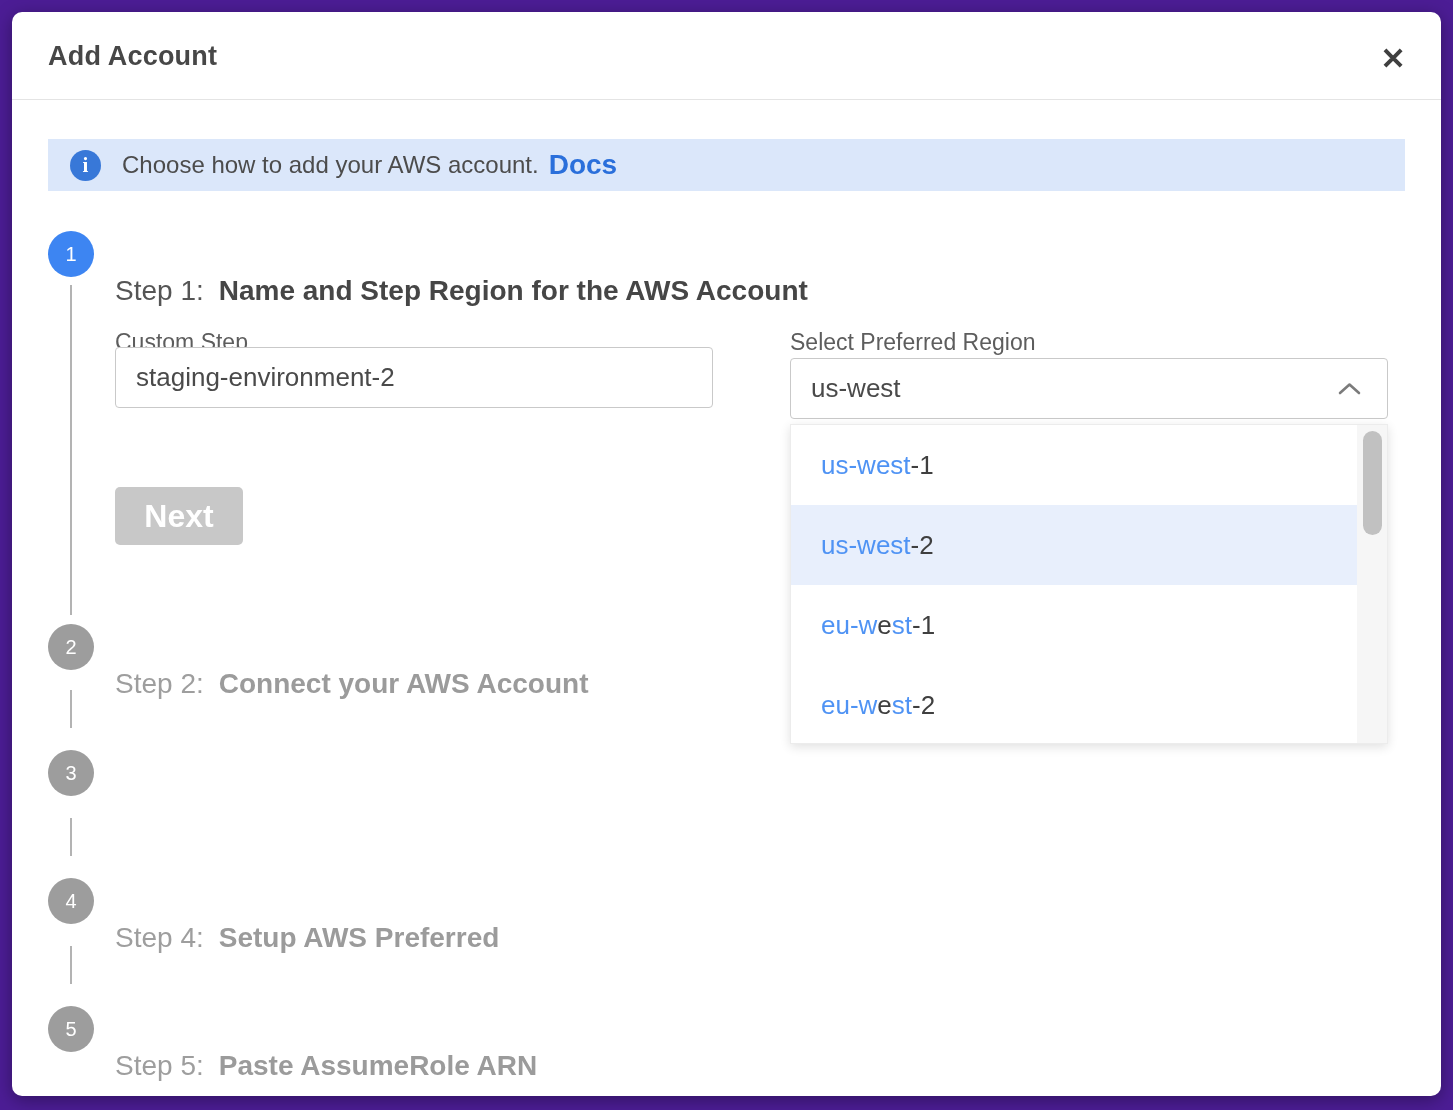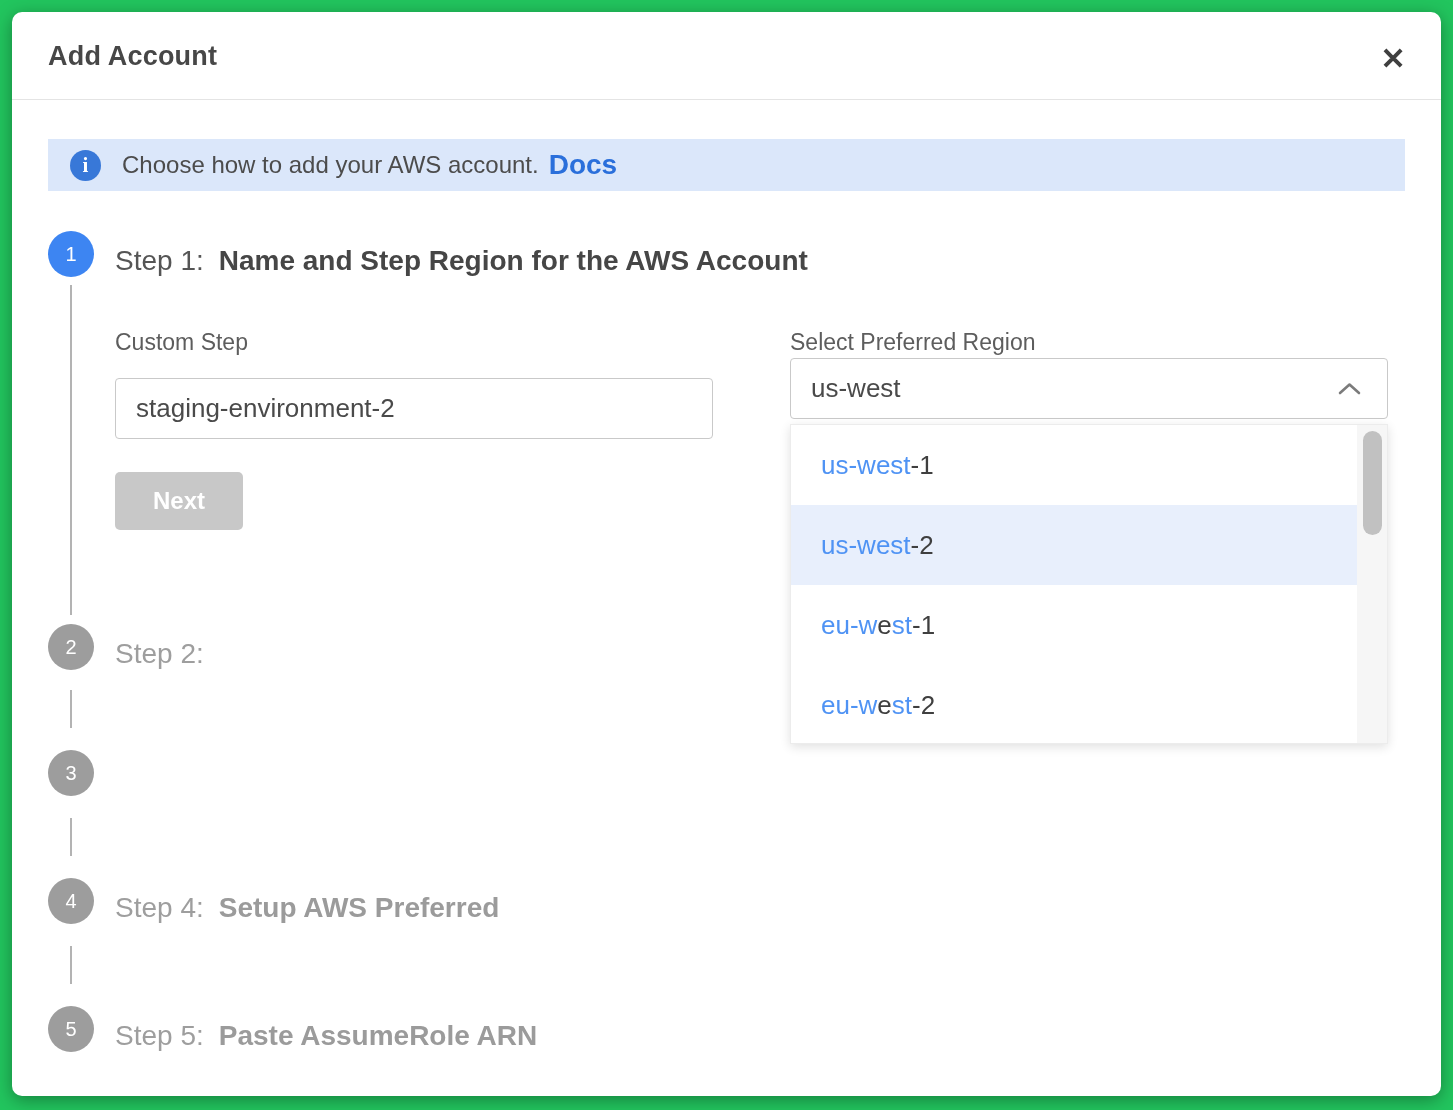--- a/index.html
+++ b/index.html
@@ -2,21 +2,21 @@
 <html><head>
 <meta charset="utf-8">
 <style>
   * { margin: 0; padding: 0; box-sizing: border-box; }
   html, body { width: 1453px; height: 1110px; }
   body { font-family: "Liberation Sans", sans-serif; }
 
   #screen {
     position: relative;
     width: 1453px; height: 1110px;
-    background: #22c55e;
+    background: #4c1d95;
     overflow: hidden;
   }
 
   #modal {
     position: absolute;
     left: 12px; top: 12px;
     width: 1429px; height: 1084px;
     background: #ffffff;
     border-radius: 10px;
     box-shadow: 0 4px 18px rgba(0,0,0,0.35);
@@ -61,39 +61,39 @@
   .step-badge {
     position: absolute; left: 36px;
     width: 46px; height: 46px; border-radius: 50%;
     display: flex; align-items: center; justify-content: center;
     color: #ffffff; font-size: 20px;
   }
   .badge-active { background: #3d85f2; }
   .badge-inactive { background: #9d9d9d; }
   .step-heading {
     position: absolute; left: 103px; height: 46px;
-    display: flex; align-items: flex-end;
-    font-size: 28px; white-space: nowrap;
+    display: flex; align-items: flex-start;
+    font-size: 28px; white-space: nowrap; margin-top: 44px;
   }
   .step-prefix-active { color: #555555; font-weight: 400; }
   .step-title-active  { color: #464646; font-weight: 700; margin-left: 15px; }
   .step-prefix-inactive { color: #9e9e9e; font-weight: 400; }
   .step-title-inactive  { color: #9b9b9b; font-weight: 700; margin-left: 15px; }
 
   .connector {
     position: absolute; left: 58px; width: 2px; background: #b3b3b3;
   }
 
   
   .field-label {
     position: absolute; top: 317px;
     font-size: 23px; color: #5d5d5d;
   }
   .text-input {
-    position: absolute; top: 366px; height: 61px;
+    position: absolute; top: 335px; height: 61px;
     border: 1px solid #c9c9c9; border-radius: 4px;
     background: #ffffff;
     font-family: "Liberation Sans", sans-serif;
     font-size: 26px; color: #4a4a4a;
     padding: 0 20px; outline: none;
   }
   #custom-name-input { left: 103px; width: 598px; }
 
   .combobox {
     position: absolute; left: 778px; top: 346px; width: 598px; height: 61px;
@@ -125,23 +125,23 @@
   .dropdown-scrolltrack {
     position: absolute; right: 0; top: 0; bottom: 0; width: 30px;
     background: #f6f6f6;
   }
   .dropdown-scrollthumb {
     position: absolute; right: 5px; top: 6px; width: 19px; height: 104px;
     border-radius: 10px; background: #c1c1c1; cursor: grab;
   }
 
   .next-btn {
-    position: absolute; left: 103px; top: 460px; width: 128px; height: 58px;
+    position: absolute; left: 103px; top: 475px; width: 128px; height: 58px;
     background: #c8c8c8; border: none; border-radius: 5px;
-    color: #ffffff; font-size: 24px; font-weight: 700;
+    color: #ffffff; font-size: 32px; font-weight: 700;
     font-family: "Liberation Sans", sans-serif;
     cursor: default;
   }
 </style>
 </head>
 <body>
 
 <div id="screen">
   <div id="modal">
 
@@ -204,20 +204,21 @@
       <div class="dropdown-scrolltrack">
         <div class="dropdown-scrollthumb"></div>
       </div>
     </div>
 
     <button class="next-btn">Next</button>
 
     <div class="step-badge badge-inactive" style="top:612px;">2</div>
     <div class="step-heading" style="top:612px;">
       <span class="step-prefix-inactive">Step 2:</span>
+      <span class="step-title-inactive">Connect your AWS Account</span>
     </div>
     <div class="connector" style="top:678px; height:38px;"></div>
 
     <div class="step-badge badge-inactive" style="top:738px;">3</div>
     <div class="connector" style="top:806px; height:38px;"></div>
 
     <div class="step-badge badge-inactive" style="top:866px;">4</div>
     <div class="step-heading" style="top:866px;">
       <span class="step-prefix-inactive">Step 4:</span>
       <span class="step-title-inactive">Setup AWS Preferred</span>

